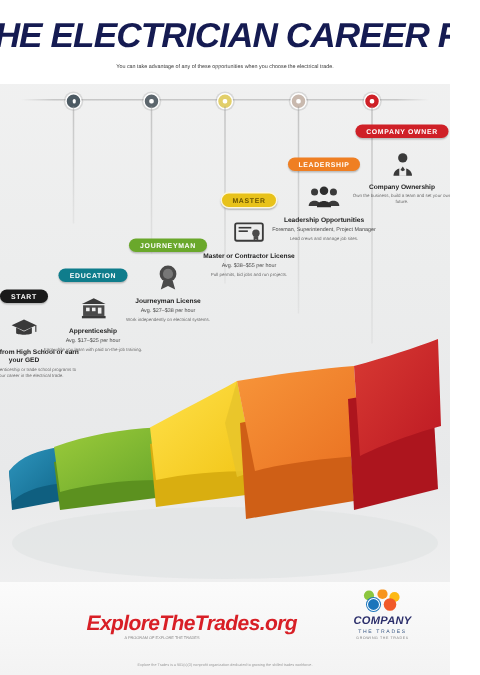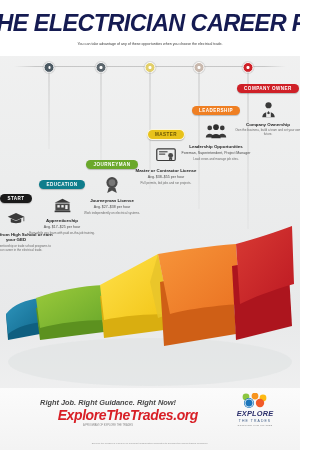--- a/index.html
+++ b/index.html
@@ -199,33 +199,32 @@
 
       <path d="M160,60 L232,44 L236,112 L164,124 Z" fill="#cf5f16"></path>
       <path d="M158,32 C182,28 210,24 236,22 L240,82 C210,84 184,88 170,92 Z" fill="url(#gOrangeT)"></path>
 
       <path d="M232,44 L288,34 L292,104 L236,118 Z" fill="#ad151e"></path>
       <path d="M236,22 C258,16 276,10 292,4 L294,62 C272,68 252,76 240,82 Z" fill="url(#gRedT)"></path>
     </svg>
   </div>
 
   <div class="footer">
-    <div class="tagline">Right Job. Right Guidance. Right Now!</div>
     <div class="brand">ExploreTheTrades.org</div>
     <div class="brand-sub">A PROGRAM OF EXPLORE THE TRADES</div>
 
     <div class="logo">
       <svg width="38" height="16" viewBox="0 0 38 16" style="display:block;margin:0 auto 1px;">
         <circle cx="10" cy="4" r="3.4" fill="#8cc63f"></circle>
         <circle cx="19" cy="3" r="3.4" fill="#f7941e"></circle>
         <circle cx="27" cy="5" r="3.4" fill="#fdb913"></circle>
         <circle cx="13" cy="10" r="5" fill="#1b75bb"></circle>
         <circle cx="24" cy="10" r="4.2" fill="#f15a29"></circle>
         <path d="M9,10 a4,4 0 0,0 8,0 a4,4 0 0,0 -8,0" fill="none" stroke="#ffffff" stroke-width="0.7"></path>
       </svg>
-      <div class="logo-text">EXPLORE</div>
+      <div class="logo-text">COMPANY</div>
       <div class="logo-sub">THE TRADES</div>
       <div class="logo-tag">GROWING THE TRADES</div>
     </div>
 
     <div class="finesmall">Explore the Trades is a 501(c)(3) nonprofit organization dedicated to growing the skilled trades workforce.</div>
   </div>
 </div>
 
 </body></html>

